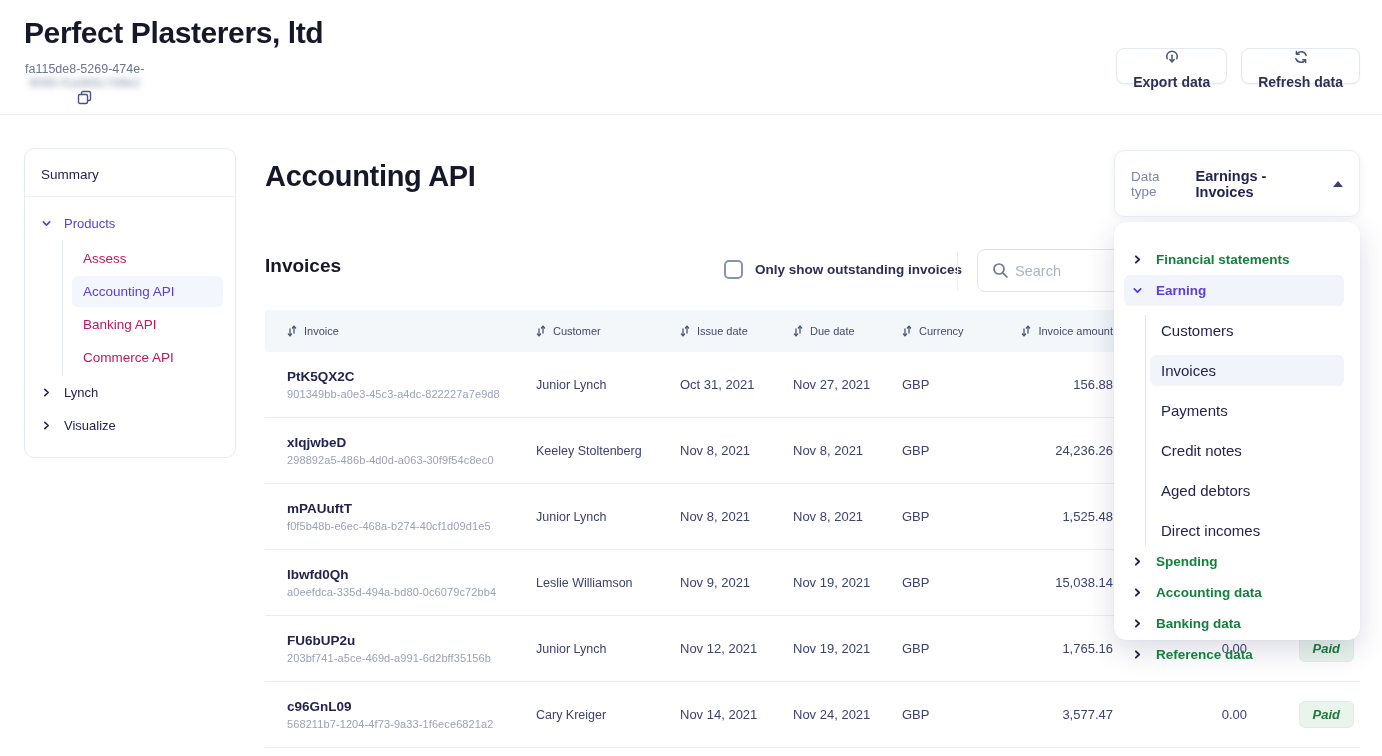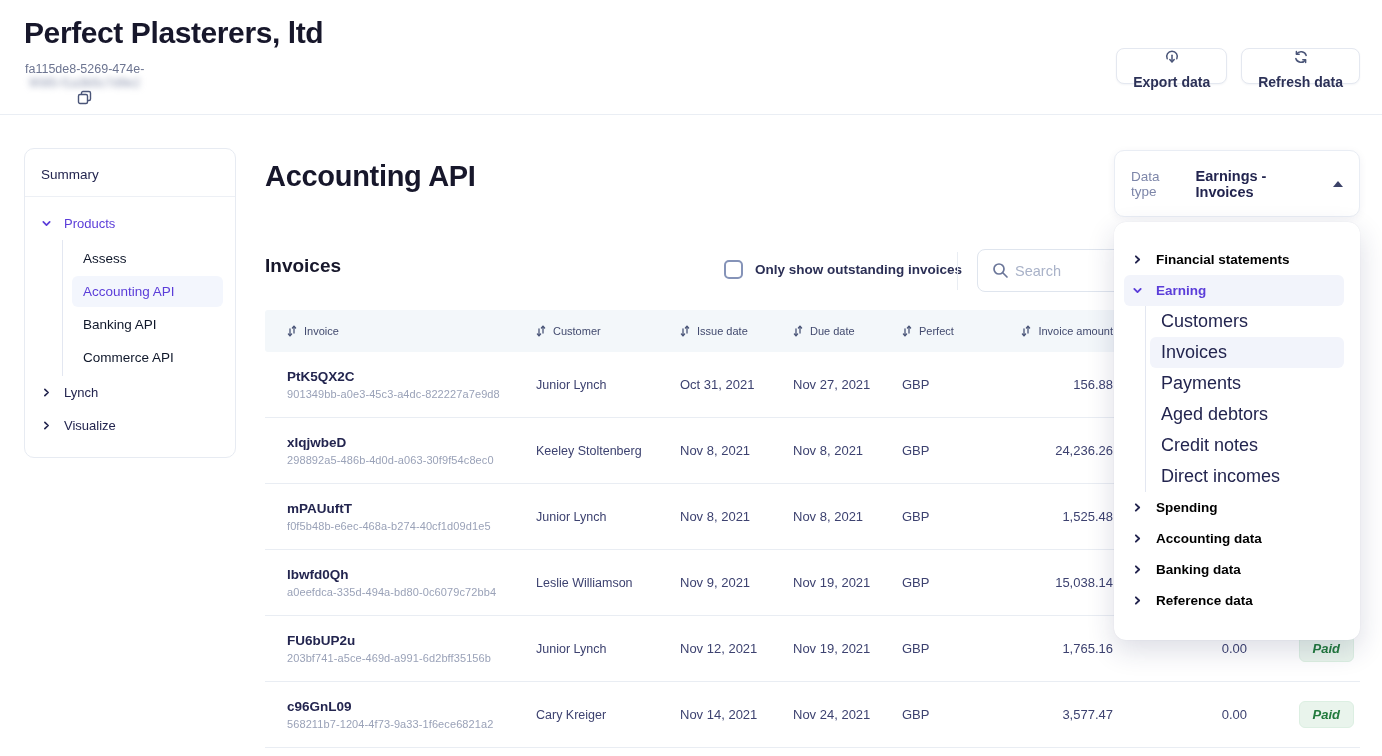--- a/index.html
+++ b/index.html
@@ -25,21 +25,21 @@
 
   
   .sidebar { position:absolute; left:24px; top:148px; width:212px; height:310px; background:#fff;
              border:1px solid #e7ebf2; border-radius:10px; padding:16px 0 0; }
   .sidebar-summary { padding:2px 16px 14px; font-size:13.5px; color:#23254f; cursor:pointer; }
   .sidebar-divider { height:1px; background:#edf0f5; margin-bottom:10px; }
   .nav-parent { display:flex; align-items:center; gap:12px; padding:9px 16px; font-size:13px; color:#23254f; cursor:pointer; }
   .nav-parent.expanded { color:#5b3dd9; }
   .chev { flex:0 0 auto; }
   .nav-children { margin-left:37px; border-left:1px solid #e3e7f1; padding:1px 0; }
-  .nav-child { margin:2px 12px 2px 9px; padding:8px 11px; font-size:13.5px; color:#0f172a; border-radius:6px; cursor:pointer; }
+  .nav-child { margin:2px 12px 2px 9px; padding:8px 11px; font-size:13.5px; color:#be185d; border-radius:6px; cursor:pointer; }
   .nav-child.selected { background:#f3f6fd; color:#5b3dd9; }
 
   
   .main-title { position:absolute; left:265px; top:160px; font-size:29px; font-weight:800; color:#17172b; letter-spacing:-0.3px; }
   .section-title { position:absolute; left:265px; top:255px; font-size:19px; font-weight:800; color:#17172b; }
   .checkbox-group { position:absolute; left:724px; top:260px; display:flex; align-items:center; gap:12px; }
   .checkbox { width:19px; height:19px; border:2px solid #8593b8; border-radius:5px; background:#fff; cursor:pointer; }
   .checkbox-label { font-size:13.5px; font-weight:600; color:#2b2f55;text-align:right; }
   .controls-divider { position:absolute; left:957px; top:252px; width:1px; height:38px; background:#e9edf3; }
   .search-box { position:absolute; left:977px; top:249px; width:262px; height:43px; border:1px solid #dfe5ee;
@@ -74,25 +74,25 @@
                      border:1px solid #e9edf4; border-radius:10px; box-shadow:0 2px 8px rgba(30,40,90,.06);
                      display:flex; align-items:center; gap:10px; padding:0 16px; cursor:pointer; }
   .datatype-label { font-size:13.5px; color:#7d86a9; }
   .datatype-value { font-size:14.5px; font-weight:800; color:#23254f; }
   .caret-up { width:0; height:0; border-left:5px solid transparent; border-right:5px solid transparent;
               border-bottom:6px solid #3c4268; margin-left:2px; }
   .datatype-panel { position:absolute; left:1114px; top:222px; width:246px; height:418px; background:#fff; z-index:30;
                     border-radius:12px; box-shadow:0 10px 28px rgba(30,40,90,.16), 0 0 1px rgba(30,40,90,.12);
                     padding-top:22px; }
   .dd-item { display:flex; align-items:center; gap:13px; height:31px; margin:0 16px 0 10px; padding:0 6px 0 8px;
-             border-radius:6px; font-size:13.5px; color:#000000; font-weight:600; cursor:pointer; }
+             border-radius:6px; font-size:13.5px; color:#15803d; font-weight:600; cursor:pointer; }
   .dd-item.expanded { color:#5b3dd9; background:#f2f4fb; }
   .dd-children { margin-left:31px; border-left:1px solid #e3e7f1; }
-  .dd-child { display:flex; align-items:center; height:31px; margin:0 16px 0 4px; padding:0 8px 0 11px;
-              border-radius:6px; font-size:18px; color:#23254f; cursor:pointer; }
+  .dd-child { display:flex; align-items:center; height:31px; margin:9px 16px 0 4px; padding:0 8px 0 11px;
+              border-radius:6px; font-size:15px; color:#23254f; cursor:pointer; }
   .dd-child.selected { background:#f2f4fb; }
 </style>
 </head>
 <body>
 
 <div class="company-title">Perfect Plasterers, ltd</div>
 <div class="company-id-row">
   <span>fa115de8-5269-474e-</span>
   <span class="redacted">9085-f1a3b5c7d9e2</span>
   <button class="copy-btn">
@@ -231,21 +231,21 @@
     </div>
     <div class="th c-currency">
       <span>
           <svg width="10" height="12" viewBox="0 0 10 12" fill="none" stroke="currentColor" stroke-width="1.3" stroke-linecap="round" stroke-linejoin="round">
             <path d="M3 4 V10.5"></path>
             <path d="M1.4 9 L3 10.8 L4.6 9"></path>
             <path d="M7 8 V1.5"></path>
             <path d="M5.4 3 L7 1.2 L8.6 3"></path>
           </svg>
         </span>
-      <span>Perfect</span>
+      <span>Currency</span>
     </div>
     <div class="th c-amount">
       <span>
           <svg width="10" height="12" viewBox="0 0 10 12" fill="none" stroke="currentColor" stroke-width="1.3" stroke-linecap="round" stroke-linejoin="round">
             <path d="M3 4 V10.5"></path>
             <path d="M1.4 9 L3 10.8 L4.6 9"></path>
             <path d="M7 8 V1.5"></path>
             <path d="M5.4 3 L7 1.2 L8.6 3"></path>
           </svg>
         </span>
@@ -364,22 +364,22 @@
         <svg width="11" height="11" viewBox="0 0 12 12" fill="none" stroke="#5b3dd9" stroke-width="2" stroke-linecap="round" stroke-linejoin="round">
           <path d="M2.5 4.2 L6 7.8 L9.5 4.2"></path>
         </svg>
       </span>
     <span>Earning</span>
   </div>
   <div class="dd-children">
     <div class="dd-child">Customers</div>
     <div class="dd-child selected">Invoices</div>
     <div class="dd-child">Payments</div>
+    <div class="dd-child">Credit notes</div>
     <div class="dd-child">Aged debtors</div>
-    <div class="dd-child">Credit notes</div>
     <div class="dd-child">Direct incomes</div>
   </div>
   <div class="dd-item">
     <span class="chev">
         <svg width="11" height="11" viewBox="0 0 12 12" fill="none" stroke="#23254f" stroke-width="2" stroke-linecap="round" stroke-linejoin="round">
           <path d="M4.2 2.5 L7.8 6 L4.2 9.5"></path>
         </svg>
       </span>
     <span>Spending</span>
   </div>

